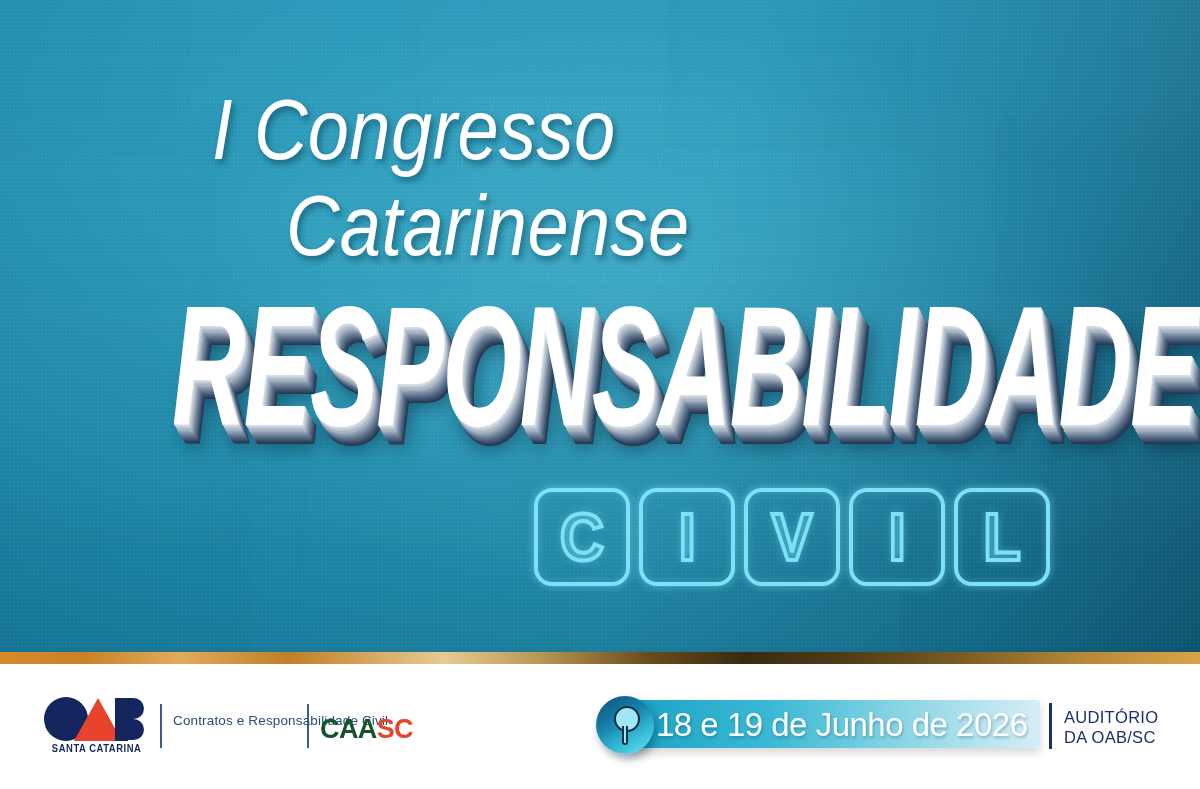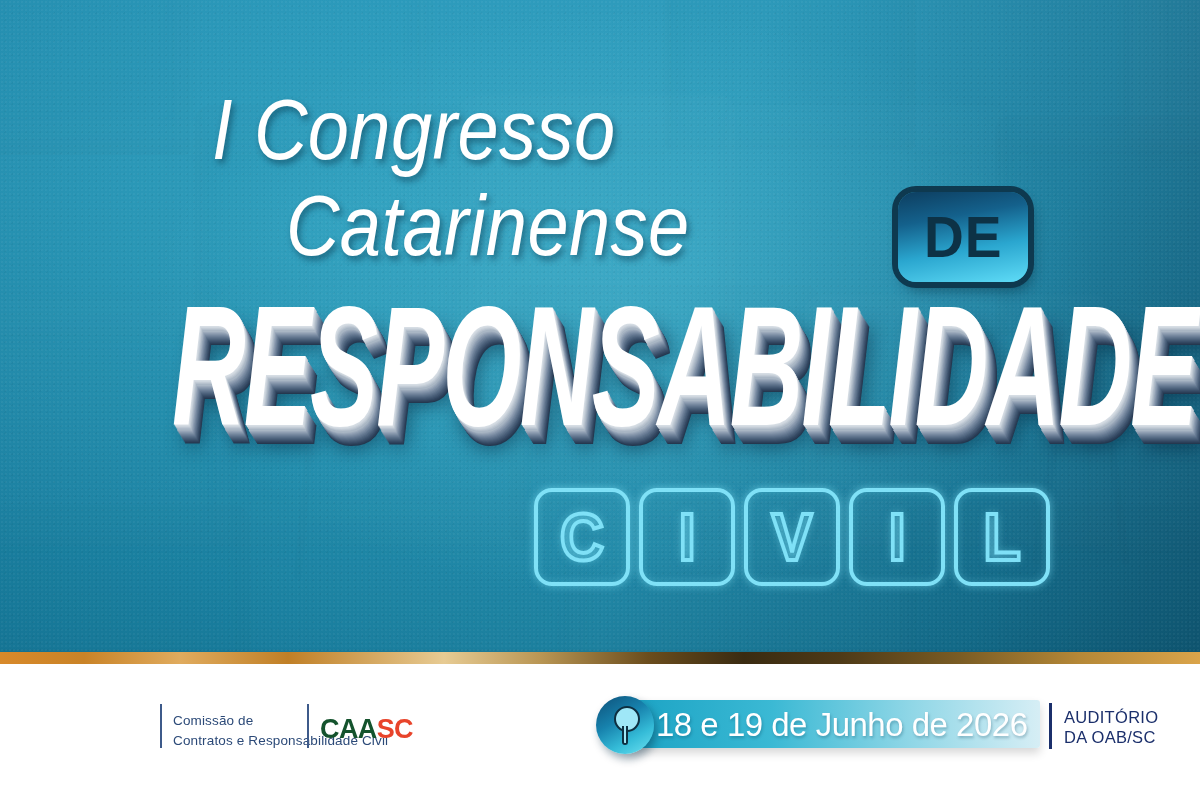--- a/index.html
+++ b/index.html
@@ -401,23 +401,20 @@
     <div class="wash"></div>
     <div class="wash2"></div>
     <div class="grain"></div>
 
     <div class="title-wrap">
 
       <div class="script-line script-1">I Congresso</div>
 
       <div class="script-line script-2">Catarinense</div>
 
-      <div class="de-badge">
-        <span>DE</span>
-      </div>
 
       <div class="main-word">RESPONSABILIDADE</div>
 
       <div class="civil">
         <div class="civil-cell">
           <span>C</span>
         </div>
         <div class="civil-cell">
           <span>I</span>
         </div>
@@ -433,25 +430,32 @@
       </div>
 
     </div>
   </div>
 
   <div class="gold-bar"></div>
   <div class="gold-bar-shadow"></div>
 
   <div class="footer"></div>
 
+  <div class="oab-logo">
+    <div class="oab-o"></div>
+    <div class="oab-a"></div>
+    <div class="oab-b"></div>
+    <div class="oab-b-bowl1"></div>
+    <div class="oab-b-bowl2"></div>
+    <div class="oab-sc">SANTA CATARINA</div>
+  </div>
 
   <div class="v-sep sep-1"></div>
 
   <div class="commission">
-    <div>Comissão de</div>
     <div>Contratos e Responsabilidade Civil</div>
   </div>
 
   <div class="v-sep sep-2"></div>
 
   <div class="caasc">
     <span class="caa">CAA</span><span class="sc">SC</span>
   </div>
 
 

